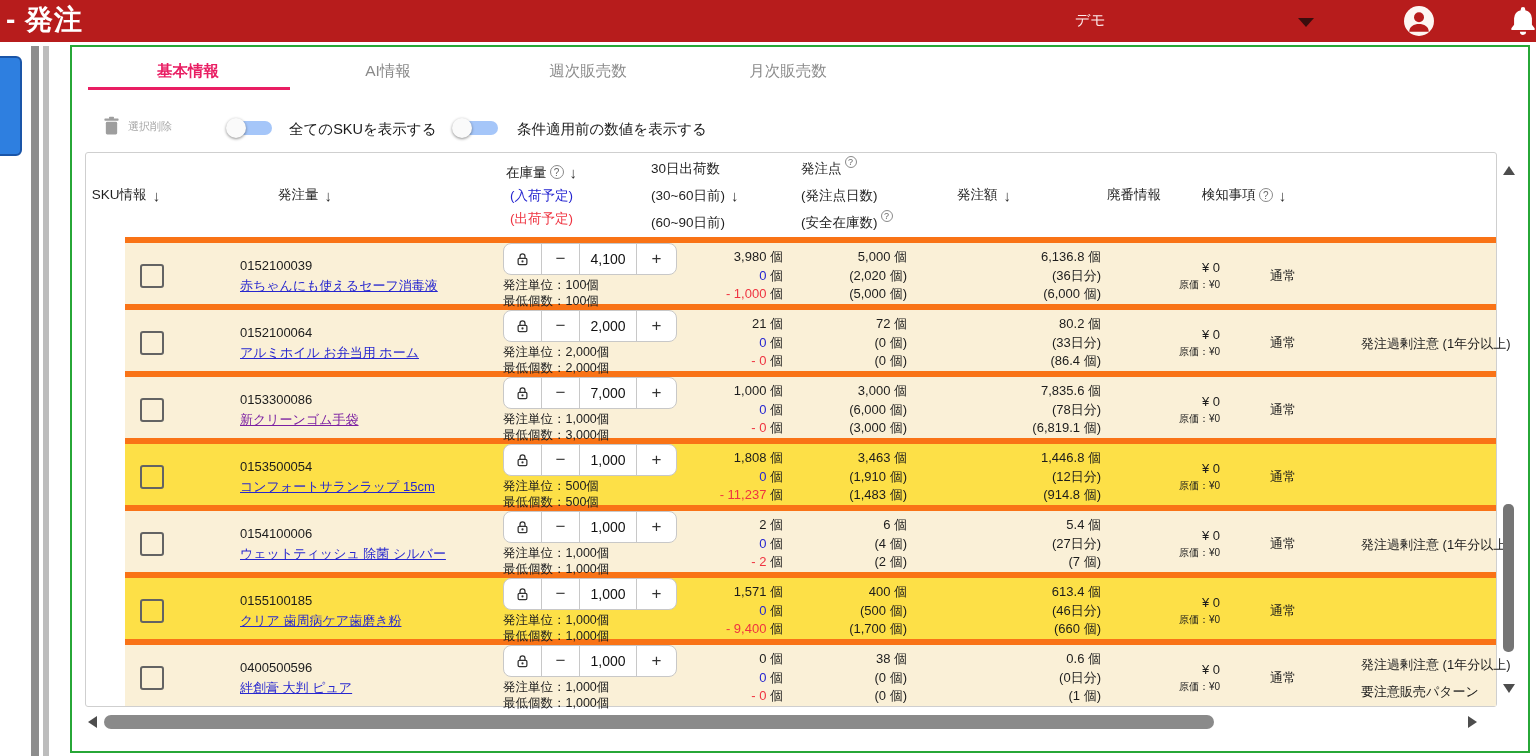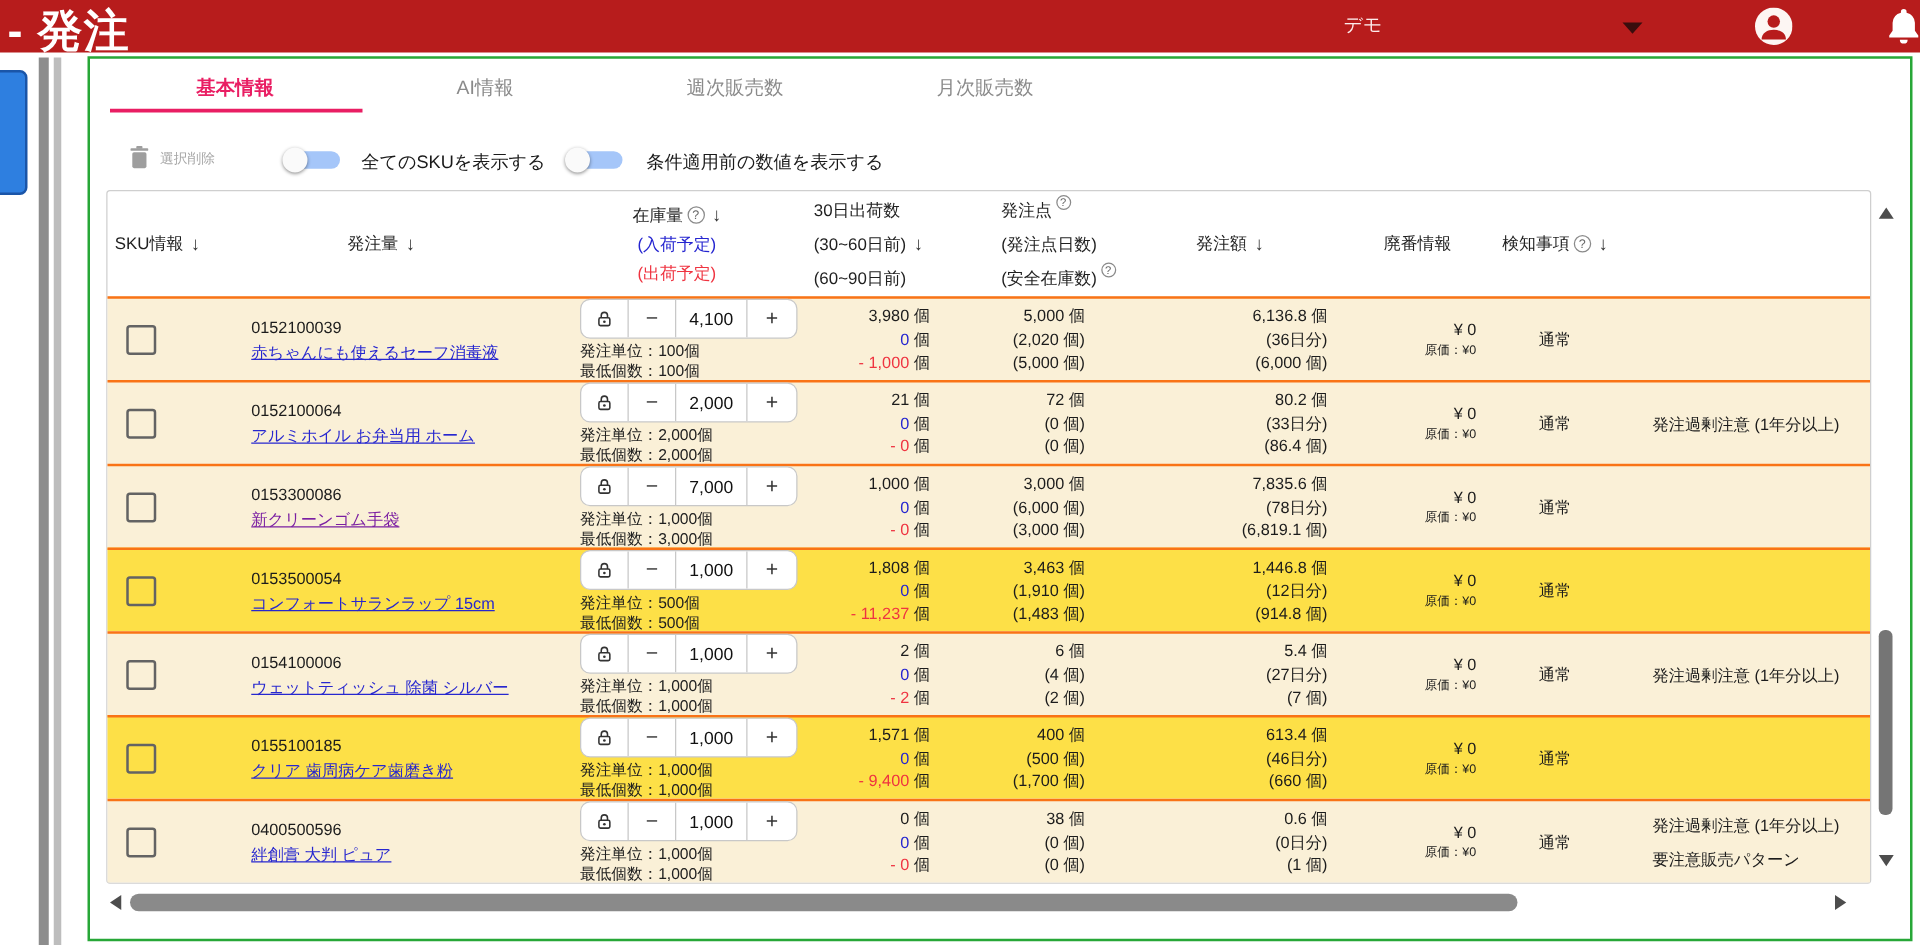--- a/index.html
+++ b/index.html
@@ -5,21 +5,21 @@
   html,body{margin:0;padding:0;}
   body{
     width:1536px;height:756px;position:relative;overflow:hidden;
     background:#fff;font-family:"Liberation Sans","DejaVu Sans",sans-serif;
     -webkit-font-smoothing:antialiased;
   }
   .abs{position:absolute;}
 
   
   #appbar{left:0;top:0;width:1536px;height:42px;background:#b71c1c;}
-  #app-title{left:6px;top:1px;font-size:36px;font-weight:bold;color:#fff;letter-spacing:1px;}
+  #app-title{left:6px;top:1px;font-size:28px;font-weight:bold;color:#fff;letter-spacing:1px;}
   #env-label{left:1075px;top:11px;font-size:15px;color:#fdecec;}
   #caret-down{left:1298px;top:18px;width:0;height:0;
     border-left:8px solid transparent;border-right:8px solid transparent;border-top:9px solid #3a0d0d;}
   #avatar{left:1404px;top:6px;width:30px;height:30px;}
   #bell{left:1506px;top:4px;width:34px;height:34px;}
 
   
   #blue-box{left:-8px;top:56px;width:26px;height:96px;background:#2e7fe0;border:2px solid #1a55a8;border-radius:6px;}
   #gray-bar-1{left:31px;top:46px;width:8px;height:710px;background:#8d8d8d;}
   #gray-bar-2{left:43px;top:46px;width:6px;height:710px;background:#bdbdbd;}
@@ -55,21 +55,21 @@
   .h-stock .sub1{color:#2525d0;}
   .h-stock .sub2{color:#ef3340;}
   .h-ship{padding-left:12px;line-height:27px;align-items:flex-start;}
   .h-point{padding-left:42px;line-height:27px;align-items:flex-start;}
   .sort-arrow{font-size:15px;color:#333;margin-left:6px;font-weight:normal;}
   .help{display:inline-flex;align-items:center;justify-content:center;width:14px;height:14px;margin-left:3px;
     border:1.3px solid #8a8a8a;border-radius:50%;font-size:10px;color:#666;box-sizing:border-box;}
   .help.sup{width:12px;height:12px;font-size:9px;position:relative;top:-6px;}
   .checkbox{width:20px;height:20px;border:2px solid #636363;border-radius:3px;background:transparent;cursor:pointer;}
 
-  .trow{height:67px;border-top:2px solid #f97316;background:#faf0d7;box-sizing:border-box;}
+  .trow{height:67px;border-top:6px solid #f97316;background:#faf0d7;box-sizing:border-box;margin-left:39px;}
   .trow.pink{background:#fde047;}
   .cell{display:flex;flex-direction:column;justify-content:center;font-size:13px;color:#1c1c1c;}
   .c-del{align-items:flex-start;padding-left:15px;}
   .c-sku{padding-left:35px;line-height:20px;align-items:flex-start;}
   .sku-link{text-decoration:underline;color:#2727cf;cursor:pointer;}
   .trow.visited .sku-link{color:#7b1fa2;}
   .c-qty{padding-left:20px;align-items:flex-start;}
   .stepper{display:flex;width:172px;height:30px;background:#fff;border:1px solid #c8c8c8;border-radius:8px;
     align-items:stretch;overflow:hidden;margin-bottom:2px;}
   .st-btn{display:flex;align-items:center;justify-content:center;border:none;background:none;cursor:pointer;padding:0;}

